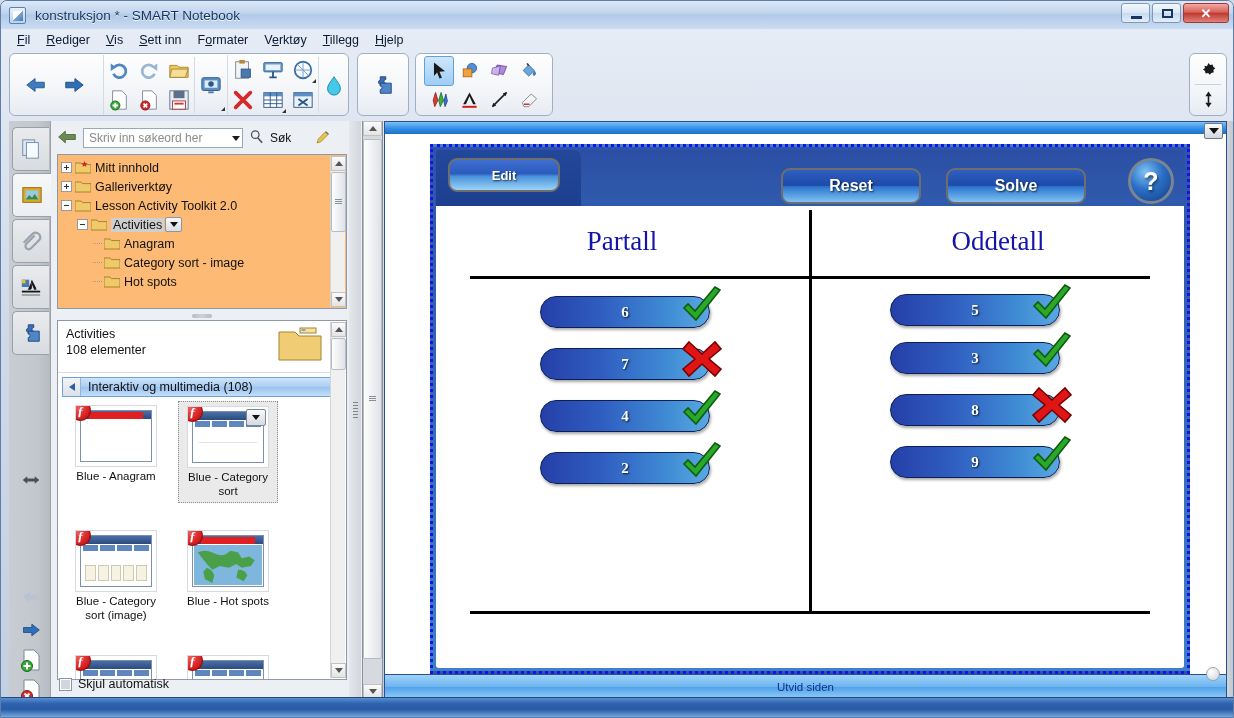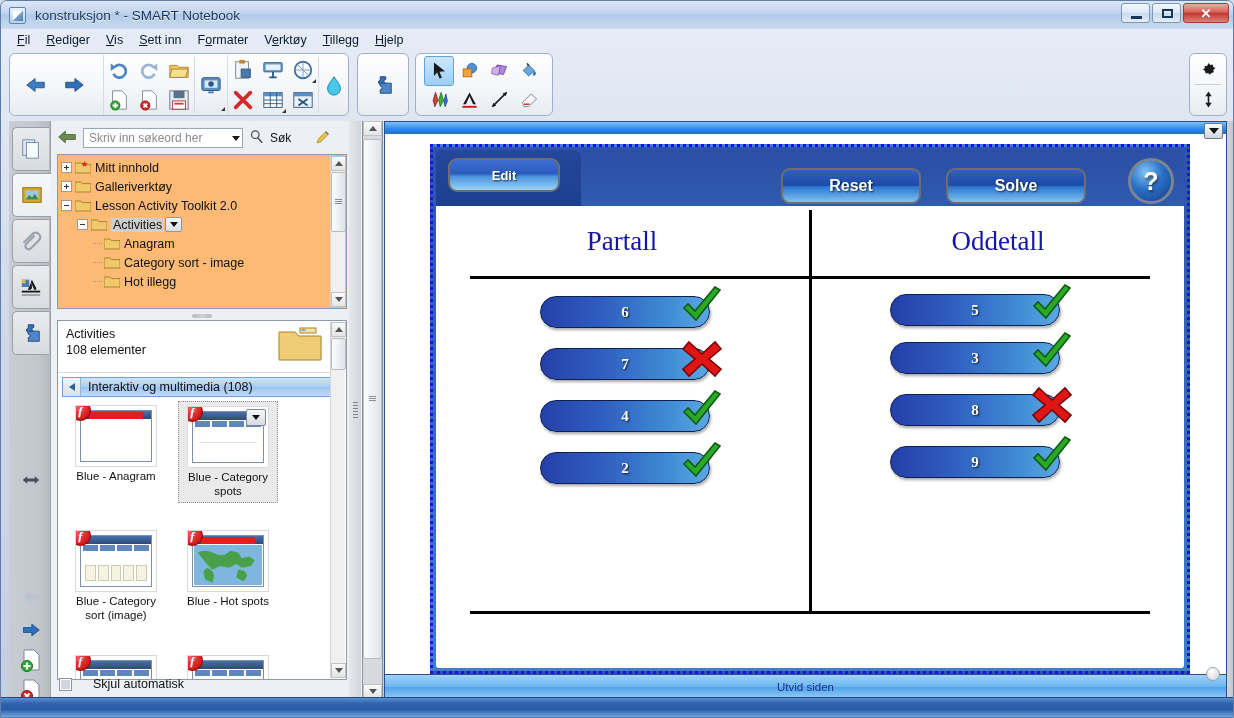--- a/index.html
+++ b/index.html
@@ -283,21 +283,21 @@
 
   #panelsplit {
     position:absolute; left: 298px; top: 0; width: 12px; height: 578px;
     background: linear-gradient(90deg,#e4e7eb,#d2d6dc);
     display:flex; align-items:center; justify-content:center;
   }
   #panelsplit .dots { width: 5px; height: 16px;
     background: repeating-linear-gradient(180deg,#7e848c 0 1px, transparent 1px 3px); }
 
   #autohide {
-    position:absolute; left: 8px; bottom: 8px; display:flex; align-items:center; gap:21px;
+    position:absolute; left: 8px; bottom: 8px; display:flex; align-items:center; gap:6px;
   }
   .chk {
     width: 13px; height: 13px; border: 1px solid #8a94a2; background:#fff;
     display:inline-block;
   }
   .chk i { display:block; width:9px;height:9px;margin:1px; background:#cfd6de; }
   #autohide span { font-size: 12.5px; color:#111; }
 
   
   #wsscroll {
@@ -805,21 +805,21 @@
             </span>
             <span>Category sort - image</span>
           </div>
           <div class="trow" style="padding-left:32px">
             <span class="tdots"></span>
             <span class="folder">
               <svg width="16" height="13" viewBox="0 0 16 13">
                   <path d="M0 2 h6 l1.4 1.6 H16 V12 H0Z" fill="#efc96a" stroke="#a8842f"></path>
                 </svg>
             </span>
-            <span>Hot illegg</span>
+            <span>Hot spots</span>
           </div>
         </div>
         <div id="treescroll">
           <div class="sbup">
               <i class="sbarrow u"></i>
             </div>
           <div class="sbthumb" style="top:16px;height:60px">
               <span class="sbgrip"></span>
             </div>
           <div class="sbdn">
@@ -875,21 +875,21 @@
                 <div class="bar"></div>
                 <div class="tabs">
                     <s></s>
                     <s></s>
                     <s></s>
                     <s></s>
                   </div>
                 <div class="rule"></div>
               </div>
             </div>
-            <div class="thumbcap">Blue - Category spots</div>
+            <div class="thumbcap">Blue - Category sort</div>
           </div>
 
           <div class="thumbcell" style="left:4px;top:125px">
             <div class="thumbimg">
               <div class="flashbadge">ƒ</div>
               <div class="miniwin">
                 <div class="bar"></div>
                 <div class="tabs">
                     <s></s>
                     <s></s>

